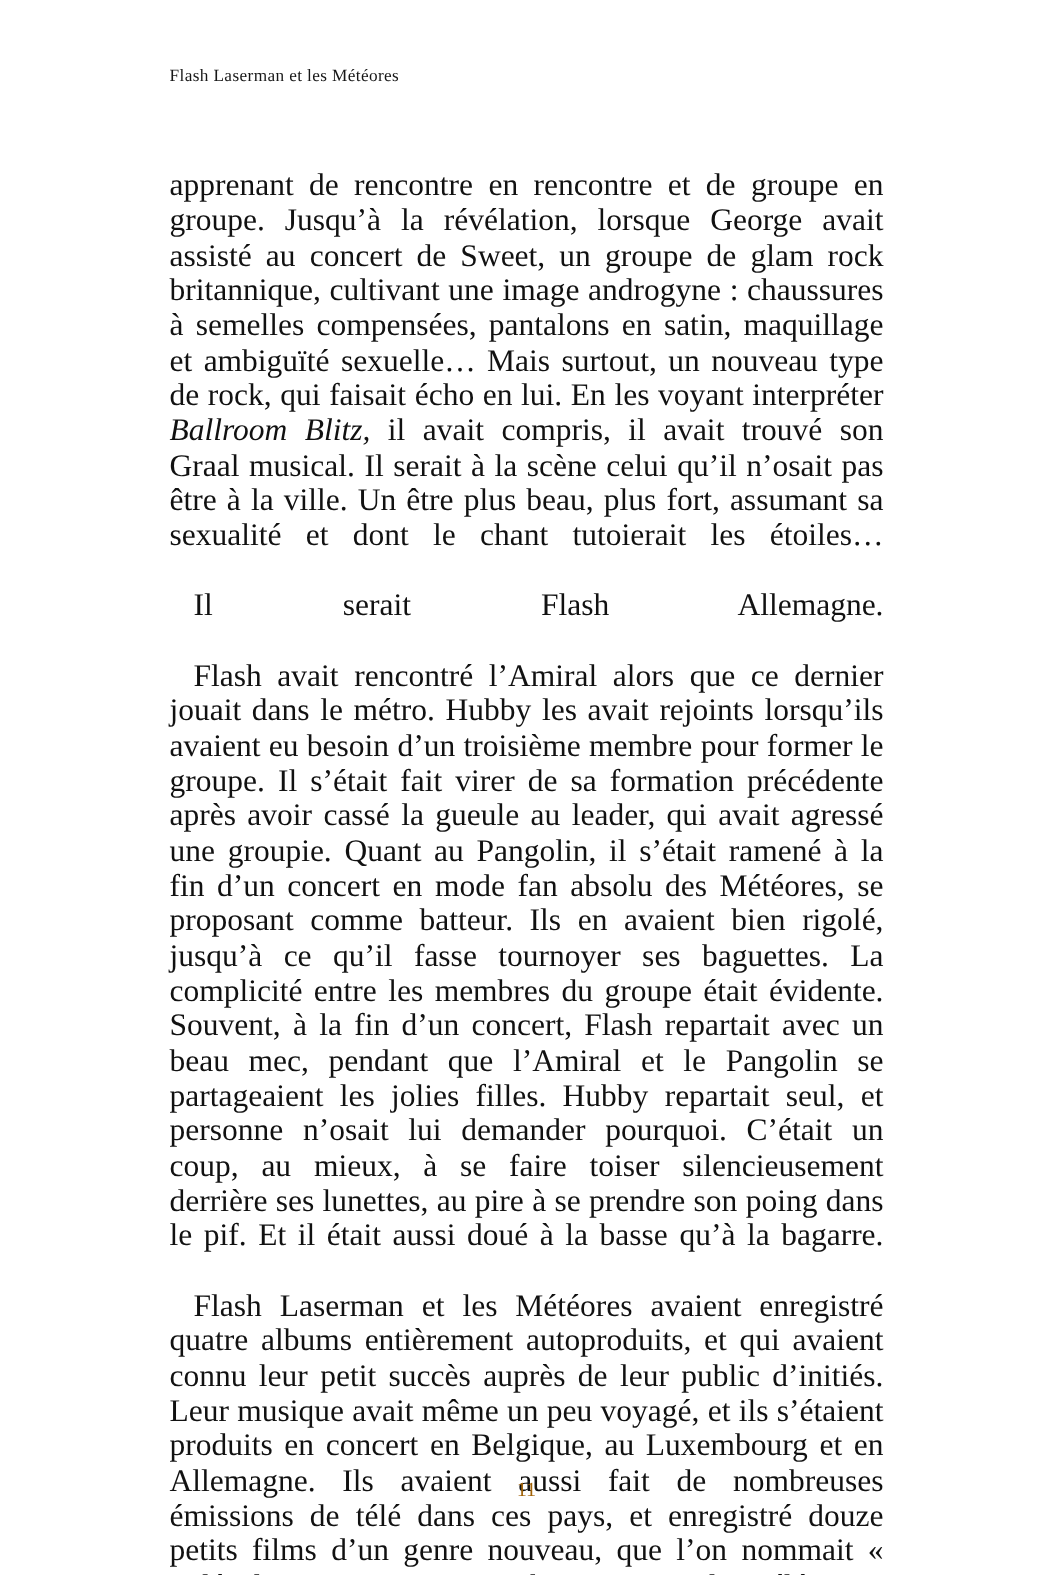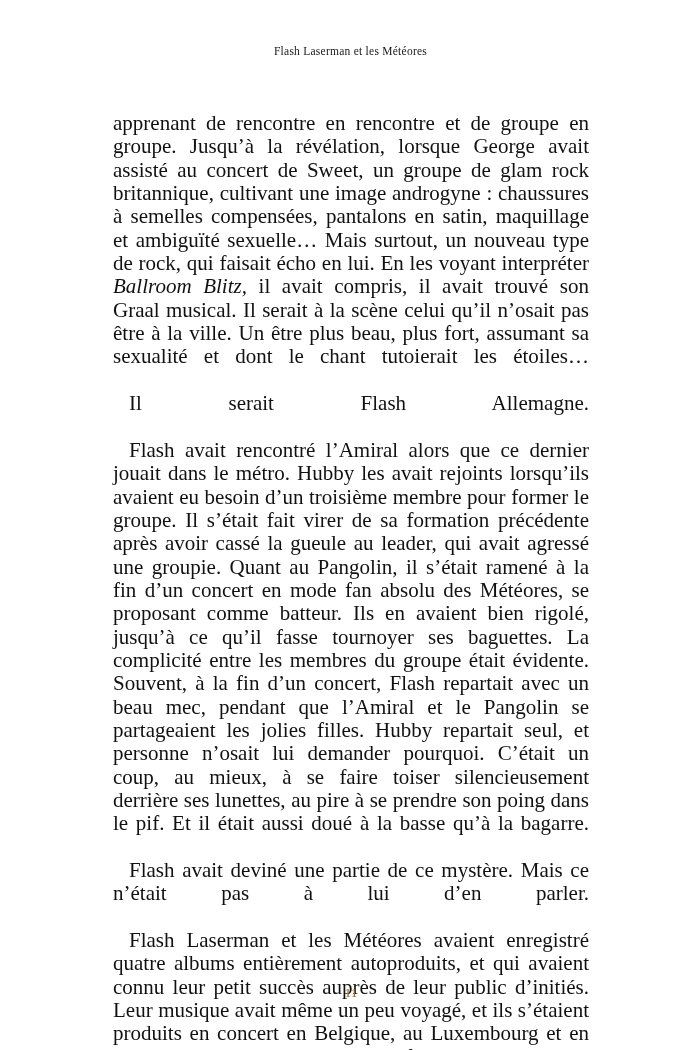--- a/index.html
+++ b/index.html
@@ -23,21 +23,21 @@
     height: 1050px;
     box-sizing: border-box;
   }
 
   
   .running-head {
     position: absolute;
     top: 45px;
     left: 113px;
     width: 475px;
-    text-align: center;
+    text-align: left;
     font-size: 11.5px;
     letter-spacing: 0.25px;
     color: #171717;
     line-height: 1.2;
   }
 
   
   .textblock {
     position: absolute;
     top: 112px;
@@ -92,21 +92,20 @@
   <div class="running-head">Flash Laserman et les Météores</div>
 
   <div class="textblock">
 
     <p class="para"><span>apprenant de rencontre en rencontre et de groupe en groupe. Jusqu’à la révélation, lorsque George avait assisté au concert de Sweet, un groupe de glam rock britannique, cultivant une image androgyne : chaussures à semelles compensées, pantalons en satin, maquillage et ambiguïté sexuelle… Mais surtout, un nouveau type de rock, qui faisait écho en lui. En les voyant interpréter </span><span class="it">Ballroom Blitz,</span><span> il avait compris, il avait trouvé son Graal musical. Il serait à la scène celui qu’il n’osait pas être à la ville. Un être plus beau, plus fort, assumant sa sexualité et dont le chant tutoierait les étoiles…</span></p>
 
     <p class="para indent">Il serait Flash Allemagne.</p>
 
     <p class="para indent">Flash avait rencontré l’Amiral alors que ce dernier jouait dans le métro. Hubby les avait rejoints lorsqu’ils avaient eu besoin d’un troisième membre pour former le groupe. Il s’était fait virer de sa formation précédente après avoir cassé la gueule au leader, qui avait agressé une groupie. Quant au Pangolin, il s’était ramené à la fin d’un concert en mode fan absolu des Météores, se proposant comme batteur. Ils en avaient bien rigolé, jusqu’à ce qu’il fasse tournoyer ses baguettes. La complicité entre les membres du groupe était évidente. Souvent, à la fin d’un concert, Flash repartait avec un beau mec, pendant que l’Amiral et le Pangolin se partageaient les jolies filles. Hubby repartait seul, et personne n’osait lui demander pourquoi. C’était un coup, au mieux, à se faire toiser silencieusement derrière ses lunettes, au pire à se prendre son poing dans le pif. Et il était aussi doué à la basse qu’à la bagarre.</p>
 
-    <p class="para indent">Flash avait deviné une partie de ce mystère. Mais ce n’était pas à lui d’en parler.</p>
 
     <p class="para indent">Flash Laserman et les Météores avaient enregistré quatre albums entièrement autoproduits, et qui avaient connu leur petit succès auprès de leur public d’initiés. Leur musique avait même un peu voyagé, et ils s’étaient produits en concert en Belgique, au Luxembourg et en Allemagne. Ils avaient aussi fait de nombreuses émissions de télé dans ces pays, et enregistré douze petits films d’un genre nouveau, que l’on nommait « vidéoclips ». En revanche, jamais la télévision française, ou ses radios, ne leur avait laissé une chance d’être diffusés dans l’une de leurs émissions. Au lieu de quoi, ensemble, Flash et les Météores</p>
 
   </div>
 
   <div class="folio">11</div>
 
 </div>
 
 </body></html>

